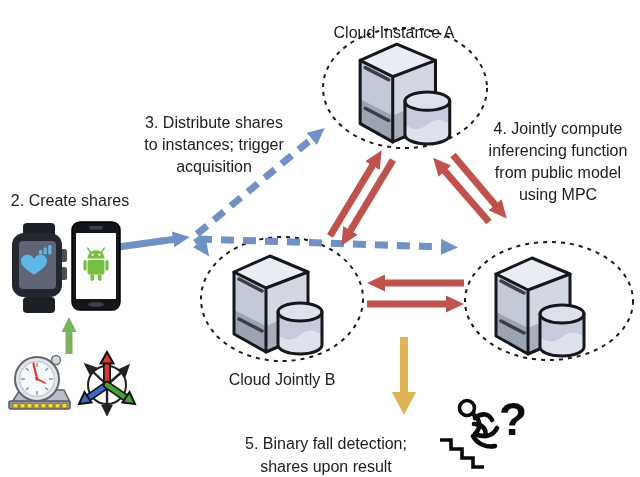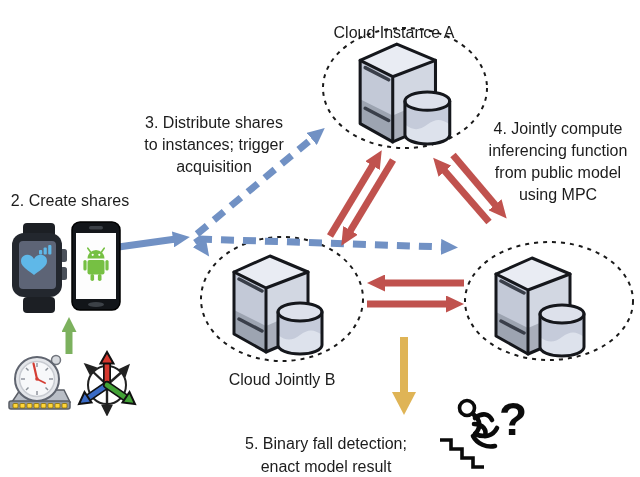--- a/index.html
+++ b/index.html
@@ -95,21 +95,21 @@
     <div>4. Jointly compute</div>
     <div>inferencing function</div>
     <div>from public model</div>
     <div>using MPC</div>
   </div>
 
   <div class="lbl" style="left:0px;top:190px;width:140px;">2. Create shares</div>
 
   <div class="lbl" style="left:226px;top:432px;width:200px;line-height:23px;">
     <div>5. Binary fall detection;</div>
-    <div>enact model result</div>
+    <div>shares upon result</div>
   </div>
 
   <svg class="abs" style="left:10px;top:223px;" width="58" height="90" viewBox="0 0 58 90">
     <rect x="13" y="0" width="32" height="16" rx="4" fill="#1c1f24"></rect>
     <rect x="13" y="74" width="32" height="16" rx="4" fill="#1c1f24"></rect>
     <rect x="50" y="26" width="7" height="13" rx="2.5" fill="#4a505a"></rect>
     <rect x="50" y="44" width="7" height="13" rx="2.5" fill="#4a505a"></rect>
     <rect x="2" y="10" width="50" height="64" rx="12" fill="#23272e"></rect>
     <rect x="9" y="18" width="37" height="48" rx="4" fill="#5d6476"></rect>
     <path d="M24,36 c-3.5,-6.5 -13,-5 -13,2.2 c0,6 8.5,9.5 13,13.8 c4.5,-4.3 13,-7.8 13,-13.8 c0,-7.2 -9.5,-8.7 -13,-2.2 Z" fill="#5fb8e8"></path>

